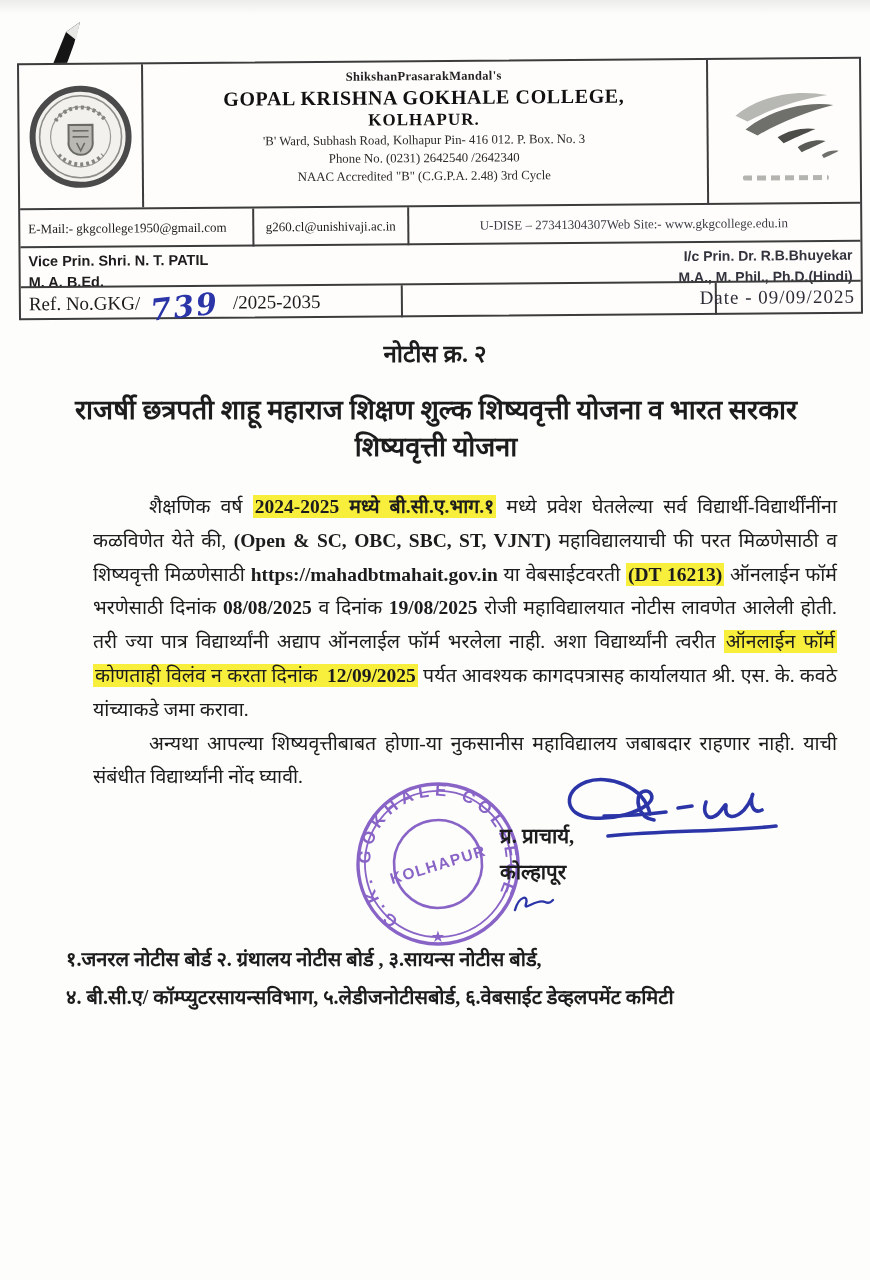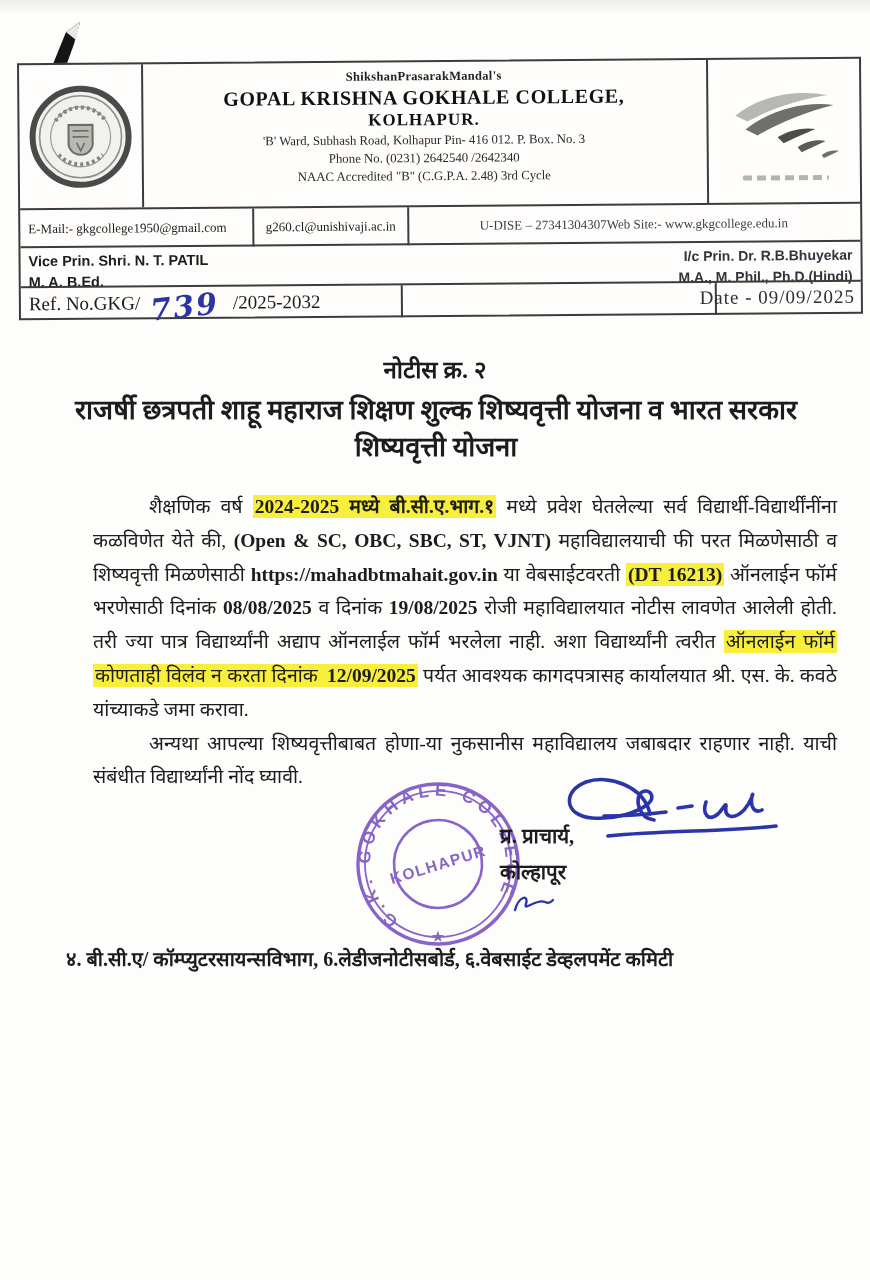--- a/index.html
+++ b/index.html
@@ -62,21 +62,21 @@
   .lh-d-div{position:absolute;left:694px;top:0;width:0;height:32px;border-left:2px solid #3c3c3c;}
   .lh-date{position:absolute;right:6px;top:4px;font-size:19px;letter-spacing:1px;color:#2e2e38;}
   .handwritten{
     color:#2b35a8;font-size:30px;font-style:italic;font-weight:bold;
     display:inline-block;transform:rotate(-6deg) translateY(4px);
     margin:0 14px 0 10px;letter-spacing:2px;line-height:0;
     font-family:"DejaVu Serif",serif;
   }
 
   
-  .notice-number{left:0;top:352px;width:870px;text-align:center;
+  .notice-number{left:0;top:336px;width:870px;text-align:center;
     font-size:24px;font-weight:bold;}
   .notice-heading{left:62px;top:392px;width:748px;text-align:center;
     font-size:27px;font-weight:bold;line-height:37px;}
   .body-text{left:93px;top:490px;width:744px;
     font-size:19.5px;line-height:33.8px;text-align:justify;}
   .body-text p{margin:0;text-indent:56px;}
   .hl{background:#f8ee3c;padding:1px 2px;box-decoration-break:clone;-webkit-box-decoration-break:clone;}
   .b{font-weight:bold;}
   .u{}
 
@@ -151,21 +151,21 @@
     <div class="lh-c-right">
       <div>I/c Prin. Dr. R.B.Bhuyekar</div>
       <div>M.A., M. Phil., Ph.D.(Hindi)</div>
     </div>
   </div>
 
   <div class="lh-row-d">
     <div class="lh-d1">
       <span>Ref. No.GKG/</span>
       <span class="handwritten">739</span>
-      <span>/2025-2032</span>
+      <span>/2025-2035</span>
     </div>
     <div class="lh-d-div"></div>
     <div class="lh-date">Date - 09/09/2025</div>
   </div>
 </div>
 
 <div class="abs notice-number">नोटीस क्र. २</div>
 
 <div class="abs notice-heading">राजर्षी छत्रपती शाहू महाराज शिक्षण शुल्क शिष्यवृत्ती योजना व भारत सरकार शिष्यवृत्ती योजना</div>
 
@@ -206,14 +206,15 @@
   <div>प्र. प्राचार्य,</div>
   <div class="sign-city-wrap">
     <span>कोल्हापूर</span>
     <svg width="44" height="24" viewBox="0 0 44 24">
       <path d="M4,18 C8,4 18,2 15,12 C12,20 26,6 34,10 C38,12 40,10 42,8" stroke="#2b35a8" stroke-width="2.4" fill="none" stroke-linecap="round"></path>
     </svg>
   </div>
 </div>
 
 <div class="abs distribution">
-  <div>४. बी.सी.ए/  कॉम्प्युटरसायन्सविभाग, 6.लेडीजनोटीसबोर्ड, ६.वेबसाईट डेव्हलपमेंट कमिटी</div>
+  <div>१.जनरल नोटीस बोर्ड २. ग्रंथालय नोटीस बोर्ड , ३.सायन्स नोटीस बोर्ड,</div>
+  <div>४. बी.सी.ए/  कॉम्प्युटरसायन्सविभाग, ५.लेडीजनोटीसबोर्ड, ६.वेबसाईट डेव्हलपमेंट कमिटी</div>
 </div>
 
 </body></html>

